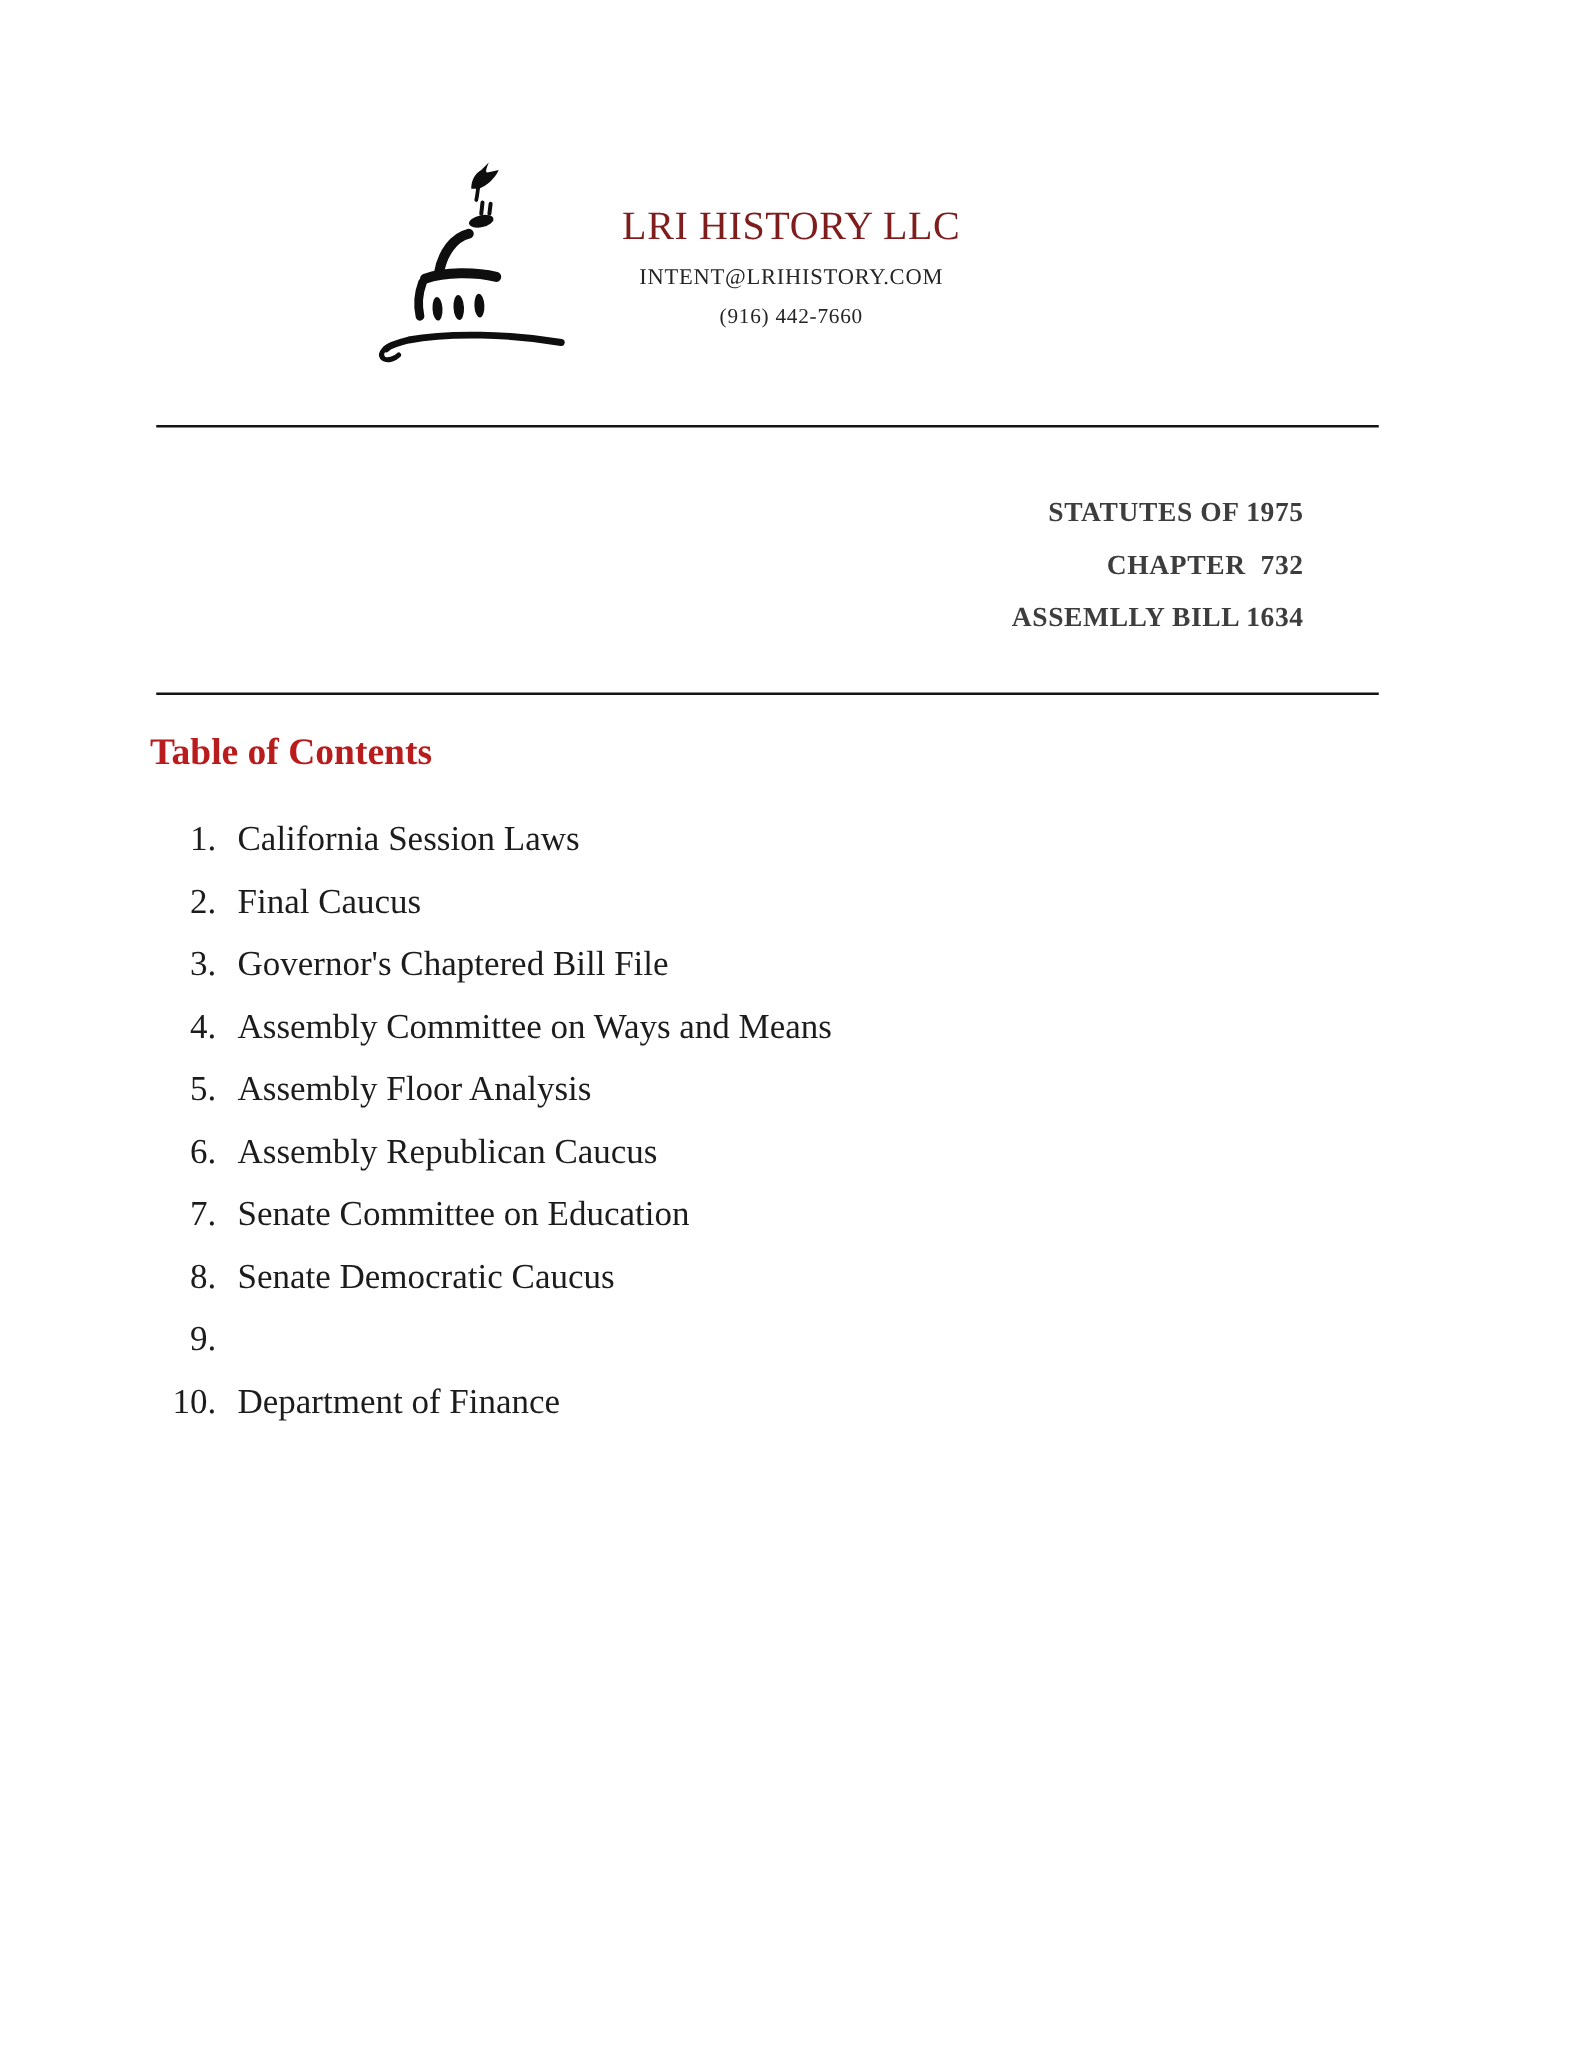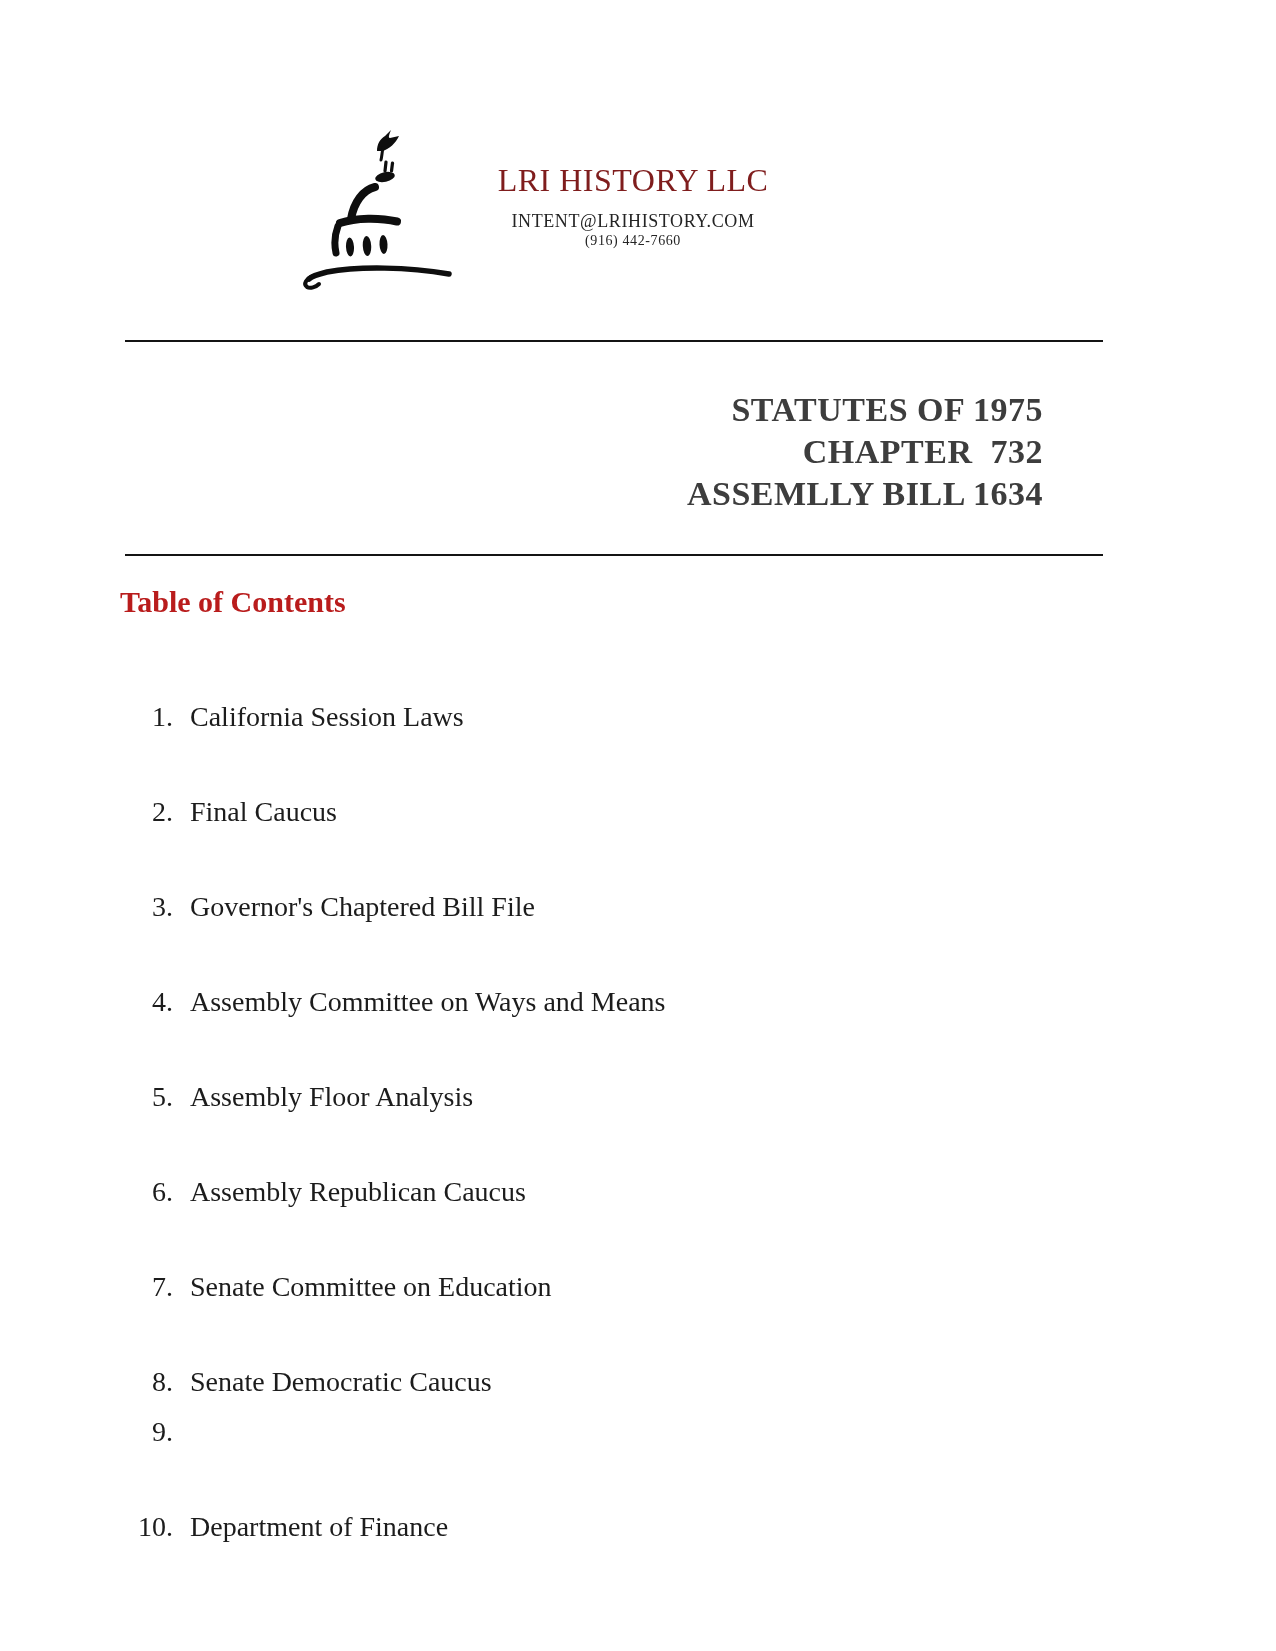--- a/index.html
+++ b/index.html
@@ -42,41 +42,41 @@
   }
   .contact-line {
     margin: 0;
     font-size: 18px;
     line-height: 19px;
     letter-spacing: 0.6px;
     color: #242424;
   }
   .contact-email   { margin-top: 15px; text-align: center; }
   .contact-website { margin-top: 13px; }
-  .contact-phone   { font-size: 14px; }
+  .contact-phone   { margin-top: 12px; font-size: 17px; }
 
   
   .rule {
     position: absolute;
     left: 125px;
     width: 978px;
     height: 2px;
     background: #141414;
   }
   .rule-top    { top: 340px; }
   .rule-bottom { top: 554px; }
 
   
   .doc-heading {
     position: absolute;
     top: 389px;
     right: 233px;
     text-align: right;
     font-weight: bold;
-    font-size: 34px;
+    font-size: 22px;
     line-height: 42px;
     letter-spacing: 0.5px;
     color: #3d3d3d;
   }
   .doc-heading-line {
     white-space: pre-wrap; 
   }
 
   
   .toc-title {
@@ -107,21 +107,20 @@
     color: #1c1c1c;
   }
   .toc-num {
     display: inline-block;
     width: 53px;
     text-align: right;
     flex: 0 0 53px;
   }
   .toc-label {
     margin-left: 17px;
-    margin-top: 45px;
   }
 </style>
 </head>
 <body>
 
 <div class="page">
 
   <svg class="logo" viewBox="0 0 170 165" fill="none" stroke="#0e0e0e" stroke-linecap="round" stroke-linejoin="round">
 
     <path d="M84,24 C84,17 87,12 92,9 L98,3 C96,8 95,11 97,11 L106,9 C103,16 96,22 90,24 Z" fill="#0e0e0e" stroke="none"></path>

